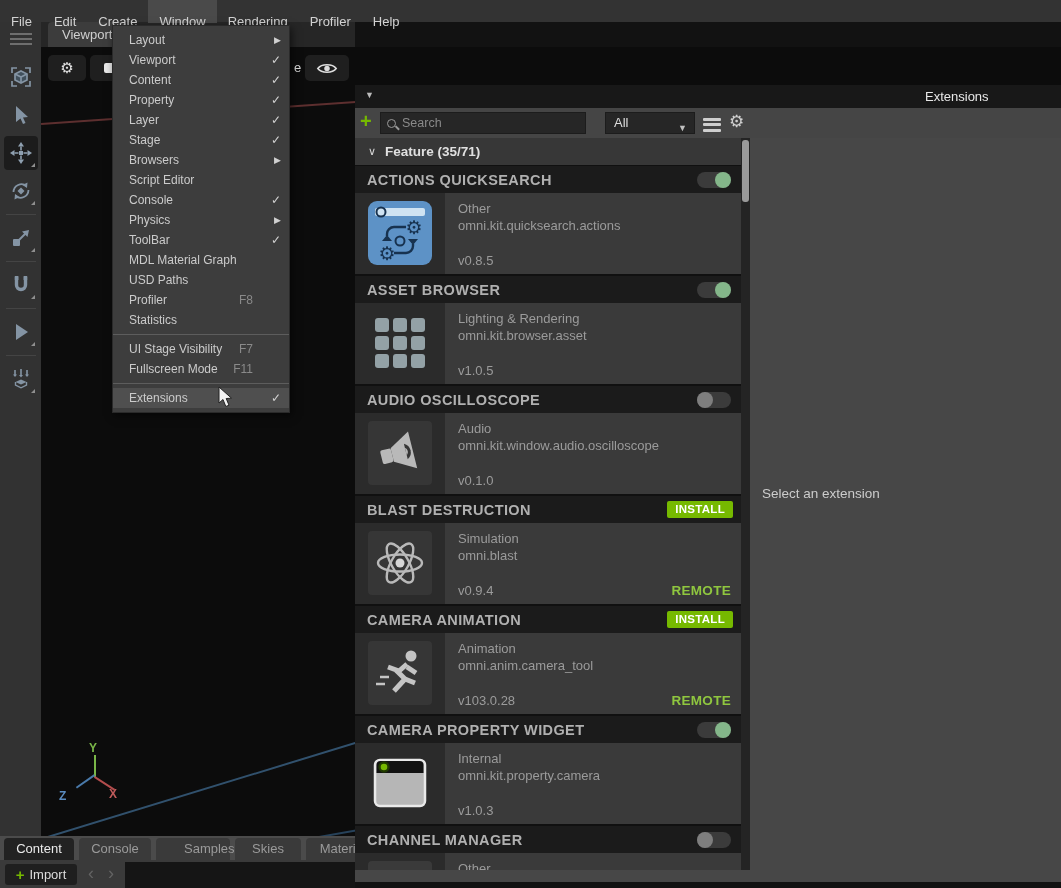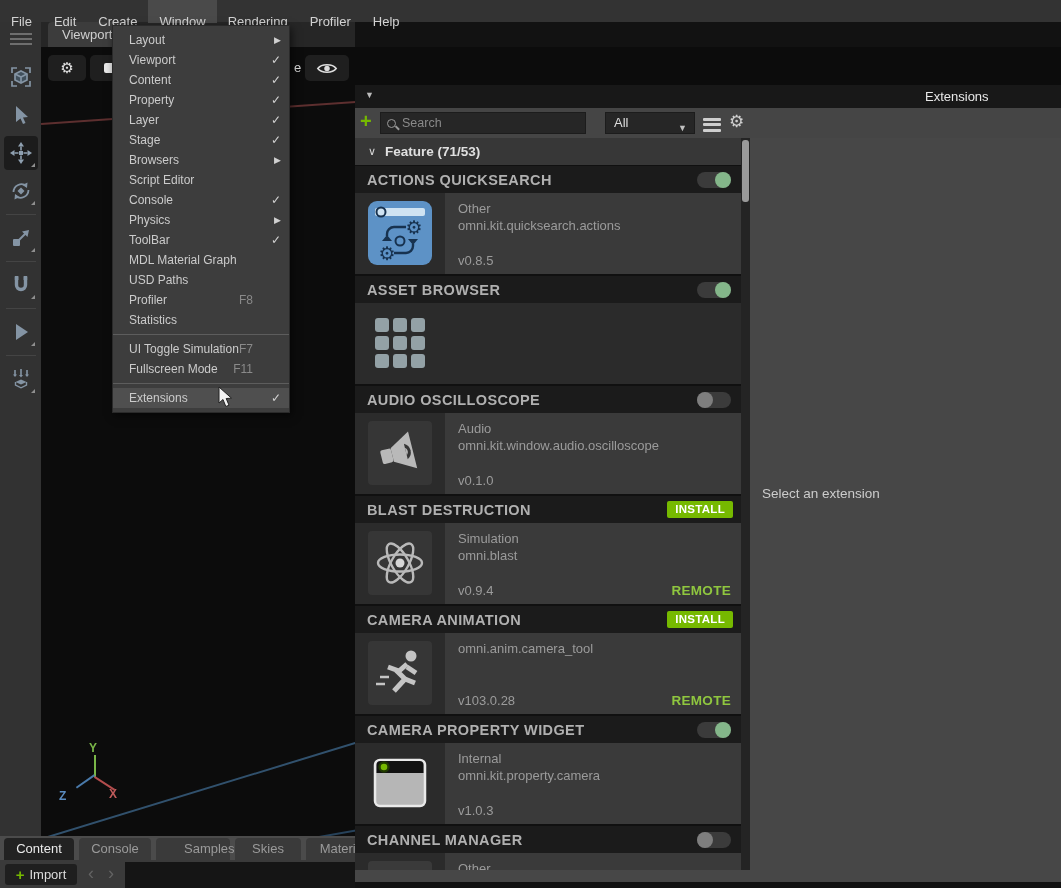--- a/index.html
+++ b/index.html
@@ -266,21 +266,21 @@
           <i></i>
           <i></i>
           <i></i>
         </div>
       <span class="ext-gear">⚙</span>
     </div>
     <div class="ext-body">
       <div class="ext-list">
         <div class="feature-bar">
           <span class="chev">∨</span>
-          <span class="ftext">Feature (71/53)</span>
+          <span class="ftext">Feature (35/71)</span>
         </div>
 
         <div class="card">
           <div class="card-head">
             <span class="card-title">ACTIONS QUICKSEARCH</span>
             <span class="toggle on"></span>
           </div>
           <div class="card-body">
             <div class="card-icon">
               <svg viewBox="0 0 64 64">
@@ -318,20 +318,25 @@
                     <rect x="43" y="7" width="14" height="14" rx="3"></rect>
                     <rect x="7" y="25" width="14" height="14" rx="3"></rect>
                     <rect x="25" y="25" width="14" height="14" rx="3"></rect>
                     <rect x="43" y="25" width="14" height="14" rx="3"></rect>
                     <rect x="7" y="43" width="14" height="14" rx="3"></rect>
                     <rect x="25" y="43" width="14" height="14" rx="3"></rect>
                     <rect x="43" y="43" width="14" height="14" rx="3"></rect>
                   </g>
                 </svg>
             </div>
+            <div class="card-info">
+              <div class="card-cat">Lighting &amp; Rendering</div>
+              <div class="card-id">omni.kit.browser.asset</div>
+              <div class="card-ver">v1.0.5</div>
+            </div>
           </div>
         </div>
 
         <div class="card">
           <div class="card-head">
             <span class="card-title">AUDIO OSCILLOSCOPE</span>
             <span class="toggle off"></span>
           </div>
           <div class="card-body">
             <div class="card-icon">
@@ -394,20 +399,21 @@
                     <path d="M31 30 L20 26"></path>
                     <path d="M39 26 L48 32"></path>
                     <path d="M37 38 L47 42"></path>
                   </g>
                   <g stroke="#c4c4c4" stroke-width="2.4">
                     <path d="M12 36h9M8 43h9"></path>
                   </g>
                 </svg>
             </div>
             <div class="card-info">
+              <div class="card-cat">Animation</div>
               <div class="card-id">omni.anim.camera_tool</div>
               <div class="card-ver">v103.0.28</div>
               <div class="card-remote">REMOTE</div>
             </div>
           </div>
         </div>
 
         <div class="card">
           <div class="card-head">
             <span class="card-title">CAMERA PROPERTY WIDGET</span>
@@ -518,21 +524,21 @@
         <span class="wm-label">Profiler</span>
         <span class="wm-short">F8</span>
         <span class="wm-acc"></span>
       </div>
     <div class="wm-row">
         <span class="wm-label">Statistics</span>
         <span class="wm-acc"></span>
       </div>
     <div class="wm-sep"></div>
     <div class="wm-row">
-        <span class="wm-label">UI Toggle Simulation</span>
+        <span class="wm-label">UI Stage Visibility</span>
         <span class="wm-short">F7</span>
         <span class="wm-acc"></span>
       </div>
     <div class="wm-row">
         <span class="wm-label">Fullscreen Mode</span>
         <span class="wm-short">F11</span>
         <span class="wm-acc"></span>
       </div>
     <div class="wm-sep"></div>
     <div class="wm-row hl">

